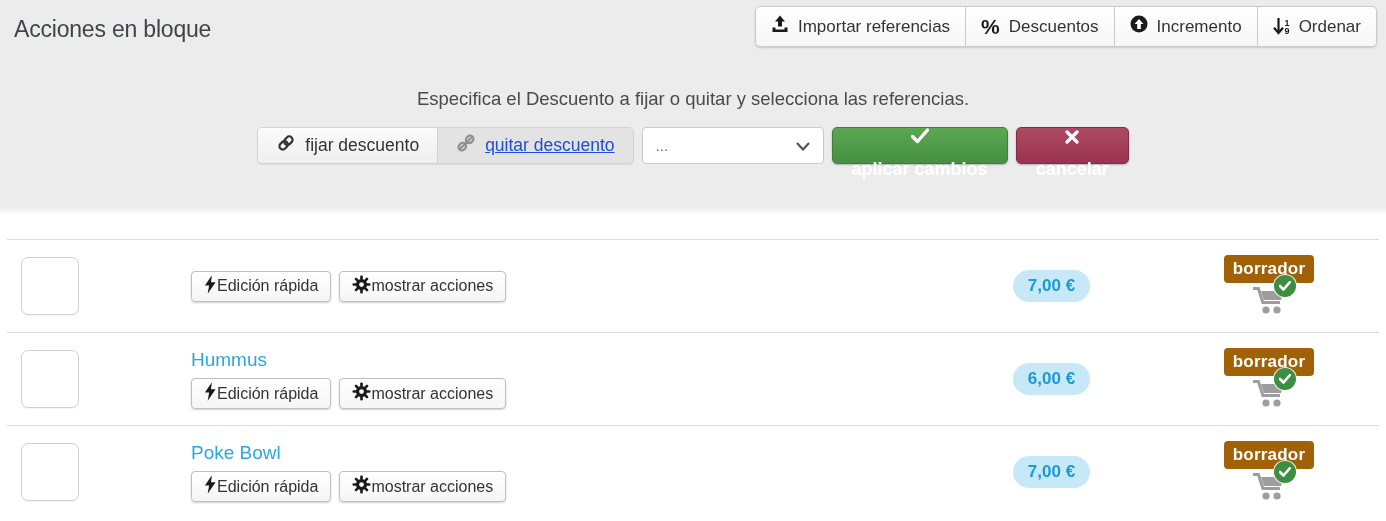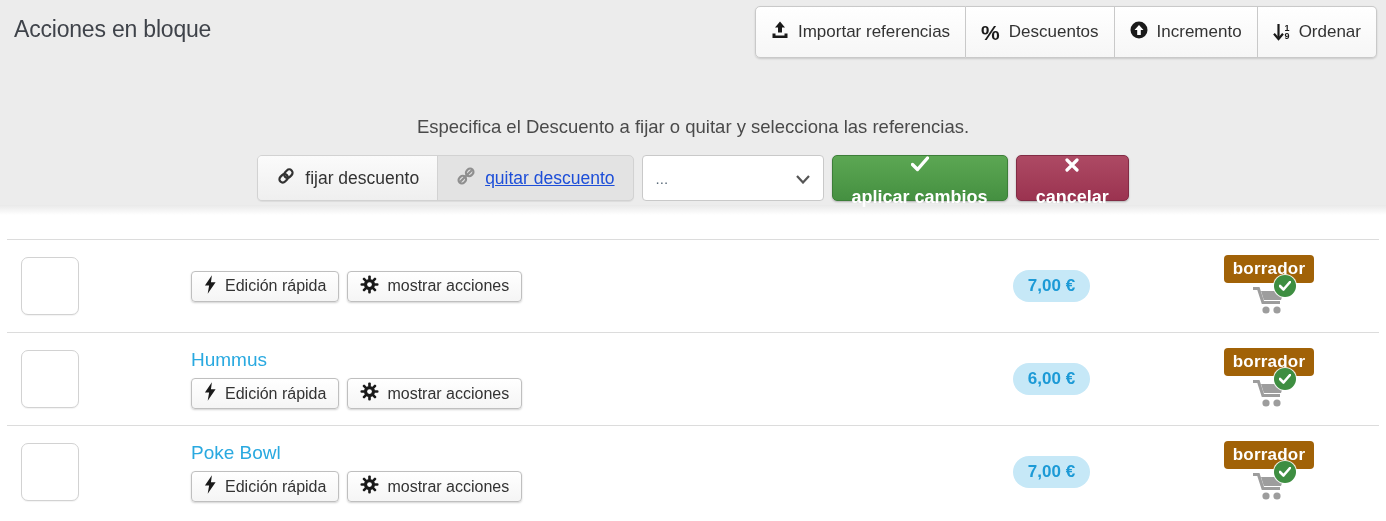--- a/index.html
+++ b/index.html
@@ -19,34 +19,34 @@
     position:absolute; left:14px; top:16px;
     font-size:23px; color:#3f434a; letter-spacing:-0.2px;
   }
 
   .toolbar {
     position:absolute; top:6px; right:9px; display:flex;
     border-radius:5px; box-shadow:0 1px 2px rgba(0,0,0,0.15);
   }
   .tbtn {
     display:flex; align-items:center; gap:9px;
-    height:52px; padding:0 15px;
+    height:41px; padding:0 15px;
     background:linear-gradient(#ffffff,#f6f6f6);
     border:1px solid #c9c9c9; border-left-width:0;
     font-size:17px; color:#333; cursor:pointer; white-space:nowrap;
   }
   .tbtn:first-child { border-left-width:1px; border-radius:5px 0 0 5px; }
   .tbtn:last-child { border-radius:0 5px 5px 0; }
   .pct { font-size:21px; font-weight:bold; color:#1a1a1a; line-height:1; }
   .sort-icon { display:inline-flex; align-items:center; gap:1px; }
   .sort-digits { display:flex; flex-direction:column; font-size:9px; font-weight:bold; line-height:8px; color:#1a1a1a; }
 
-  .instructions { padding-top:113px; text-align:center; font-size:18.5px; color:#4a4a4a; line-height:27px; }
-
-  .controls { display:flex; justify-content:center; align-items:stretch; height:46px; margin-top:15px; gap:8px; }
+  .instructions { padding-top:85px; text-align:center; font-size:18.5px; color:#4a4a4a; line-height:27px; }
+
+  .controls { display:flex; justify-content:center; align-items:stretch; height:37px; margin-top:15px; gap:8px; }
   .btn-group { display:flex; border:1px solid #d2d2d2; border-radius:5px; overflow:hidden; background:#e3e3e3; box-shadow:0 1px 1px rgba(0,0,0,0.07); }
   .seg { display:flex; align-items:center; gap:9px; padding:0 18px; font-size:17.5px; cursor:pointer; }
   .seg.active { background:linear-gradient(#fbfbfb,#efefef); color:#333; border-right:1px solid #d2d2d2; }
   .seg.disabled { color:#1d4ed8;text-decoration:underline; }
 
   .select {
     width:182px; background:#fff; border:1px solid #c9c9c9; border-radius:4px;
     display:flex; align-items:center; justify-content:space-between;
     padding:0 13px; font-size:15px; color:#5b6b7a; cursor:pointer;
   }
@@ -65,21 +65,21 @@
   .col-check { flex:0 0 170px; padding-left:14px; }
   .checkbox {
     width:58px; height:58px; background:#fff;
     border:1px solid #d2d2d2; border-radius:7px; cursor:pointer;
     box-shadow:0 1px 1px rgba(0,0,0,0.05);
   }
   .col-main { flex:1 1 auto; padding-left:14px; }
   .product-name { display:inline-block; color:#29a9e0; font-size:19px; margin-bottom:7px; cursor:pointer; text-decoration:none; }
   .row-buttons { display:flex; gap:8px; }
   .abtn {
-    display:inline-flex; align-items:center; gap:8px; height:31px; padding:0 12px;
+    display:inline-flex; align-items:center; height:31px; padding:0 12px;
     background:linear-gradient(#ffffff,#f5f5f5); border:1px solid #bfbfbf; border-radius:4px;
     font-size:16px; color:#333; cursor:pointer; box-shadow:0 1px 2px rgba(0,0,0,0.18); white-space:nowrap;
   }
   .col-price { flex:0 0 215px; display:flex; justify-content:center; }
   .price-pill { background:#c6e8f7; color:#1c9ad6; font-weight:bold; font-size:17px; padding:6px 15px; border-radius:16px; }
   .col-badge { flex:0 0 220px; display:flex; flex-direction:column; align-items:center; }
   .status-badge { background:#a16207; color:#fff; font-weight:bold; font-size:17px; padding:4px 9px; border-radius:4px; letter-spacing:0.2px; }
   .cart-wrap { position:relative; width:36px; height:32px; margin-top:2px; cursor:pointer; }
   .check-circle {
     position:absolute; top:-10px; right:-9px; width:22px; height:22px; border-radius:50%;

